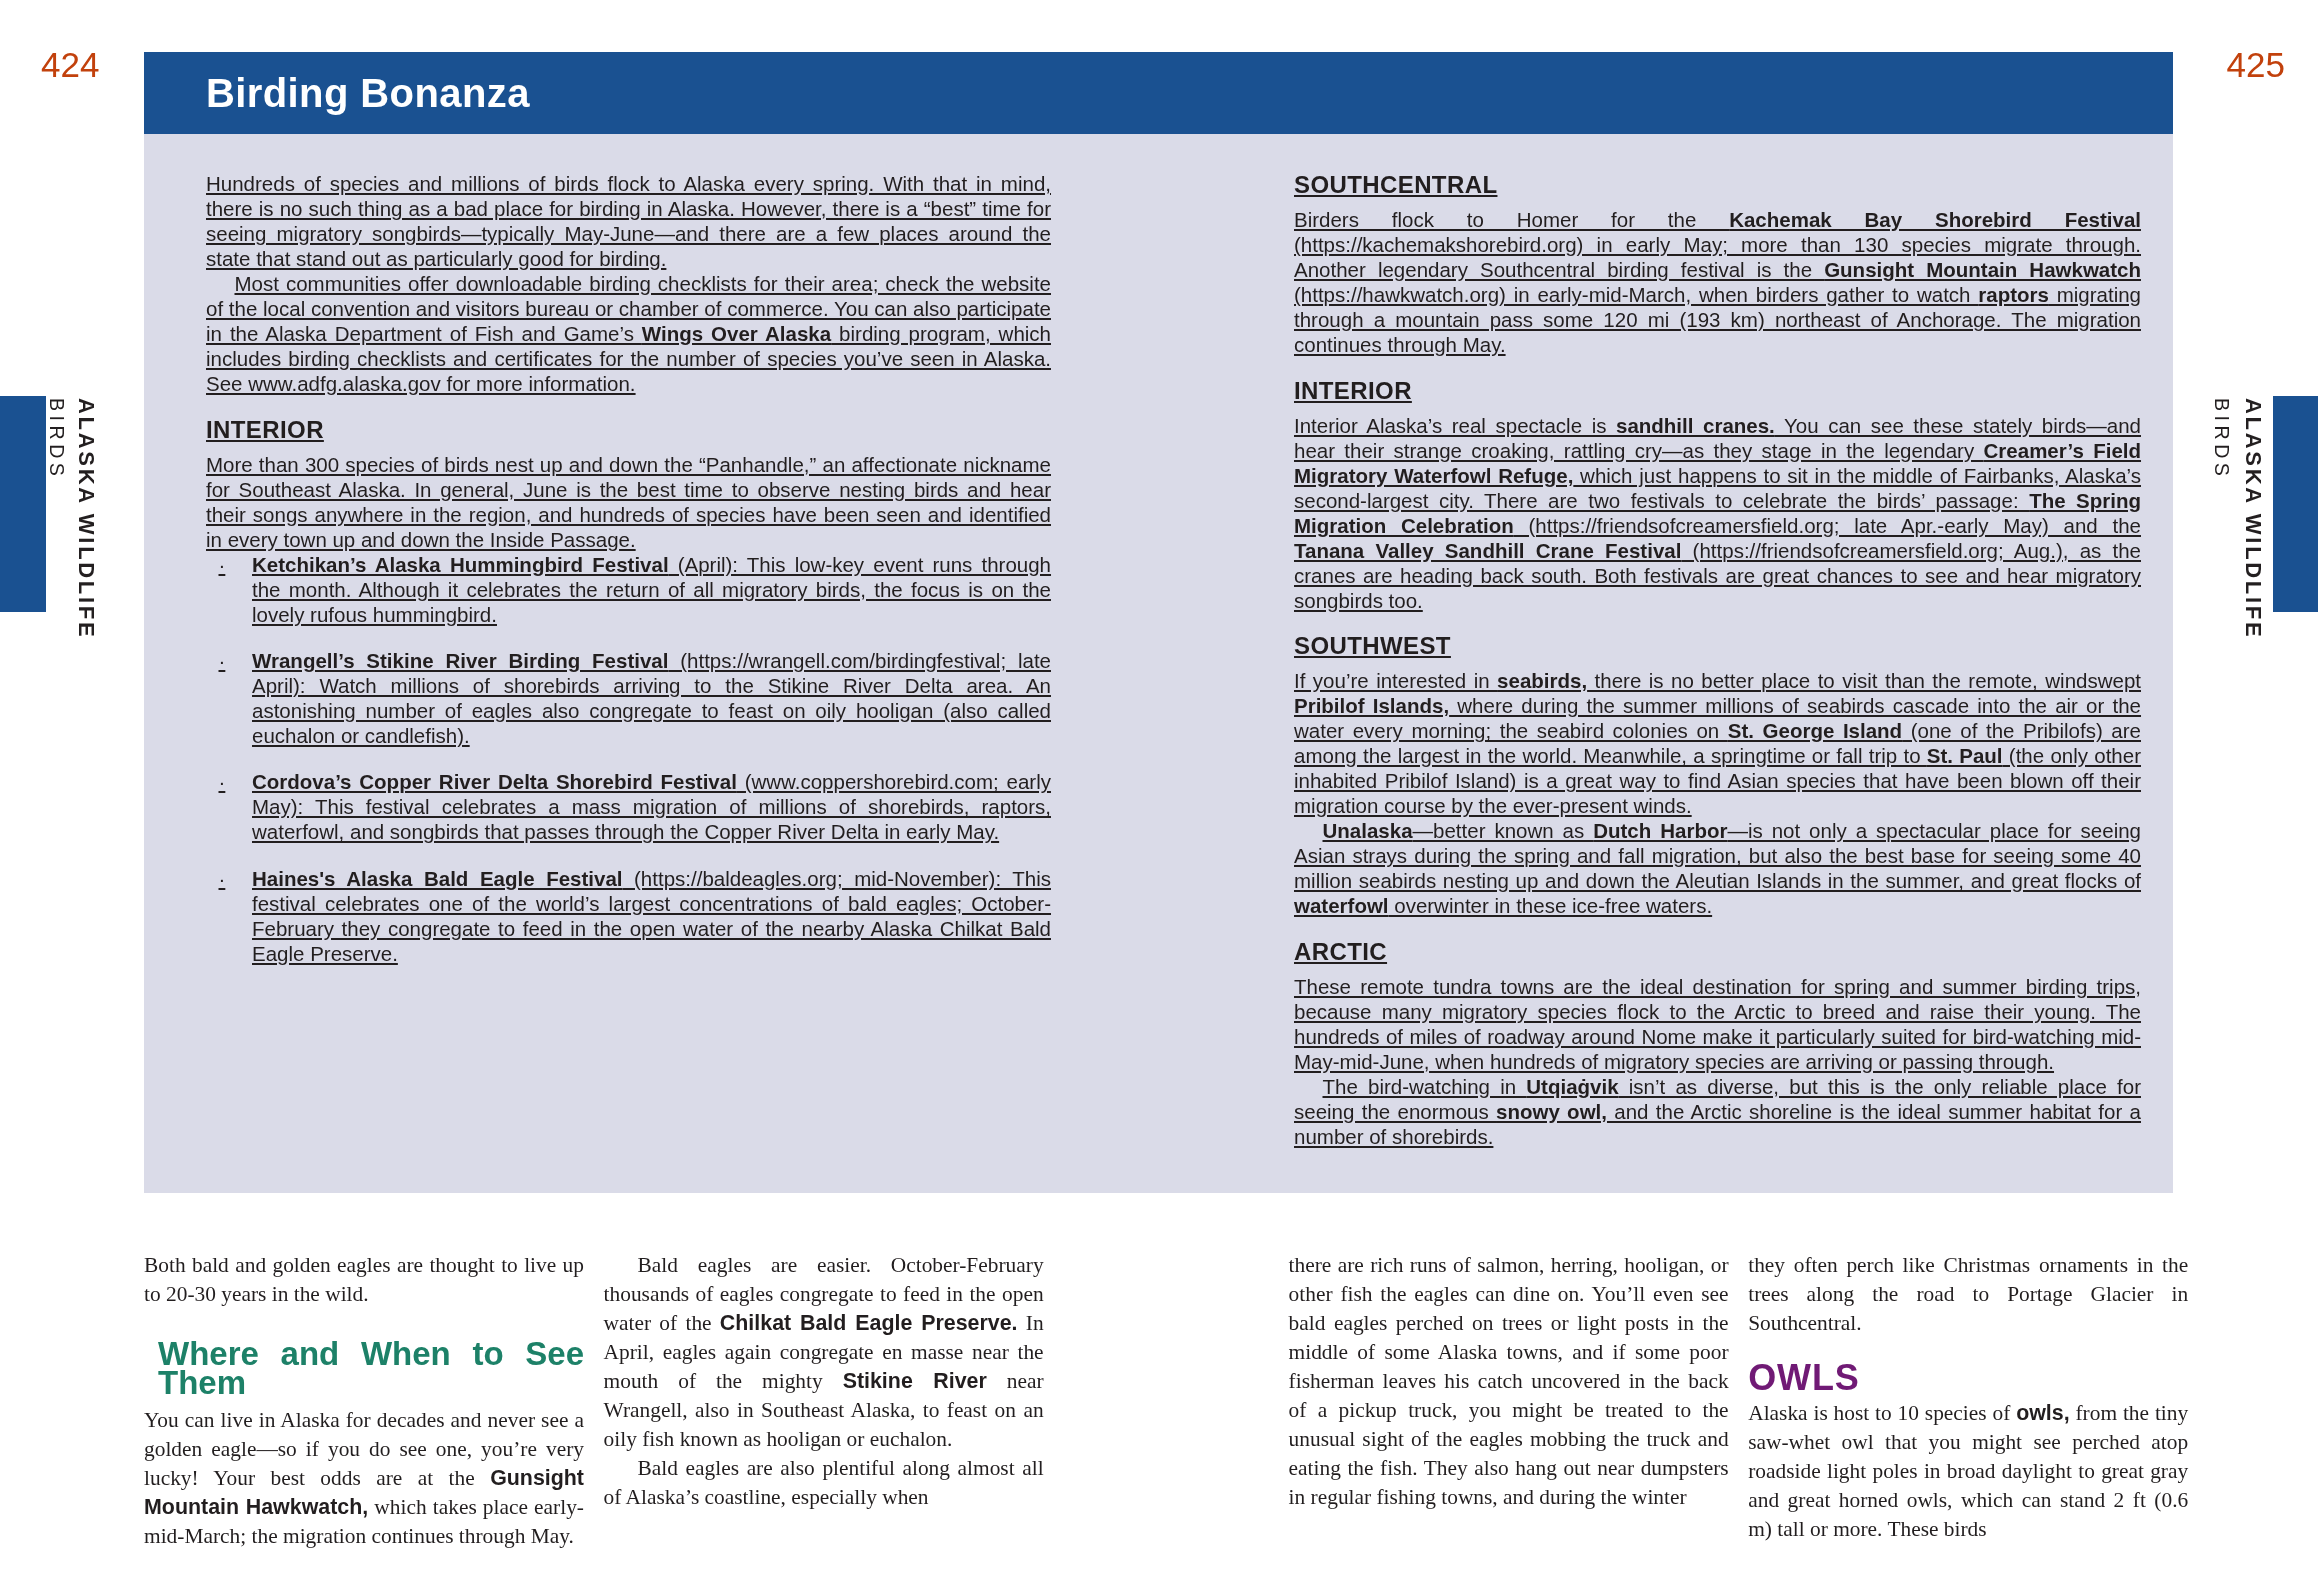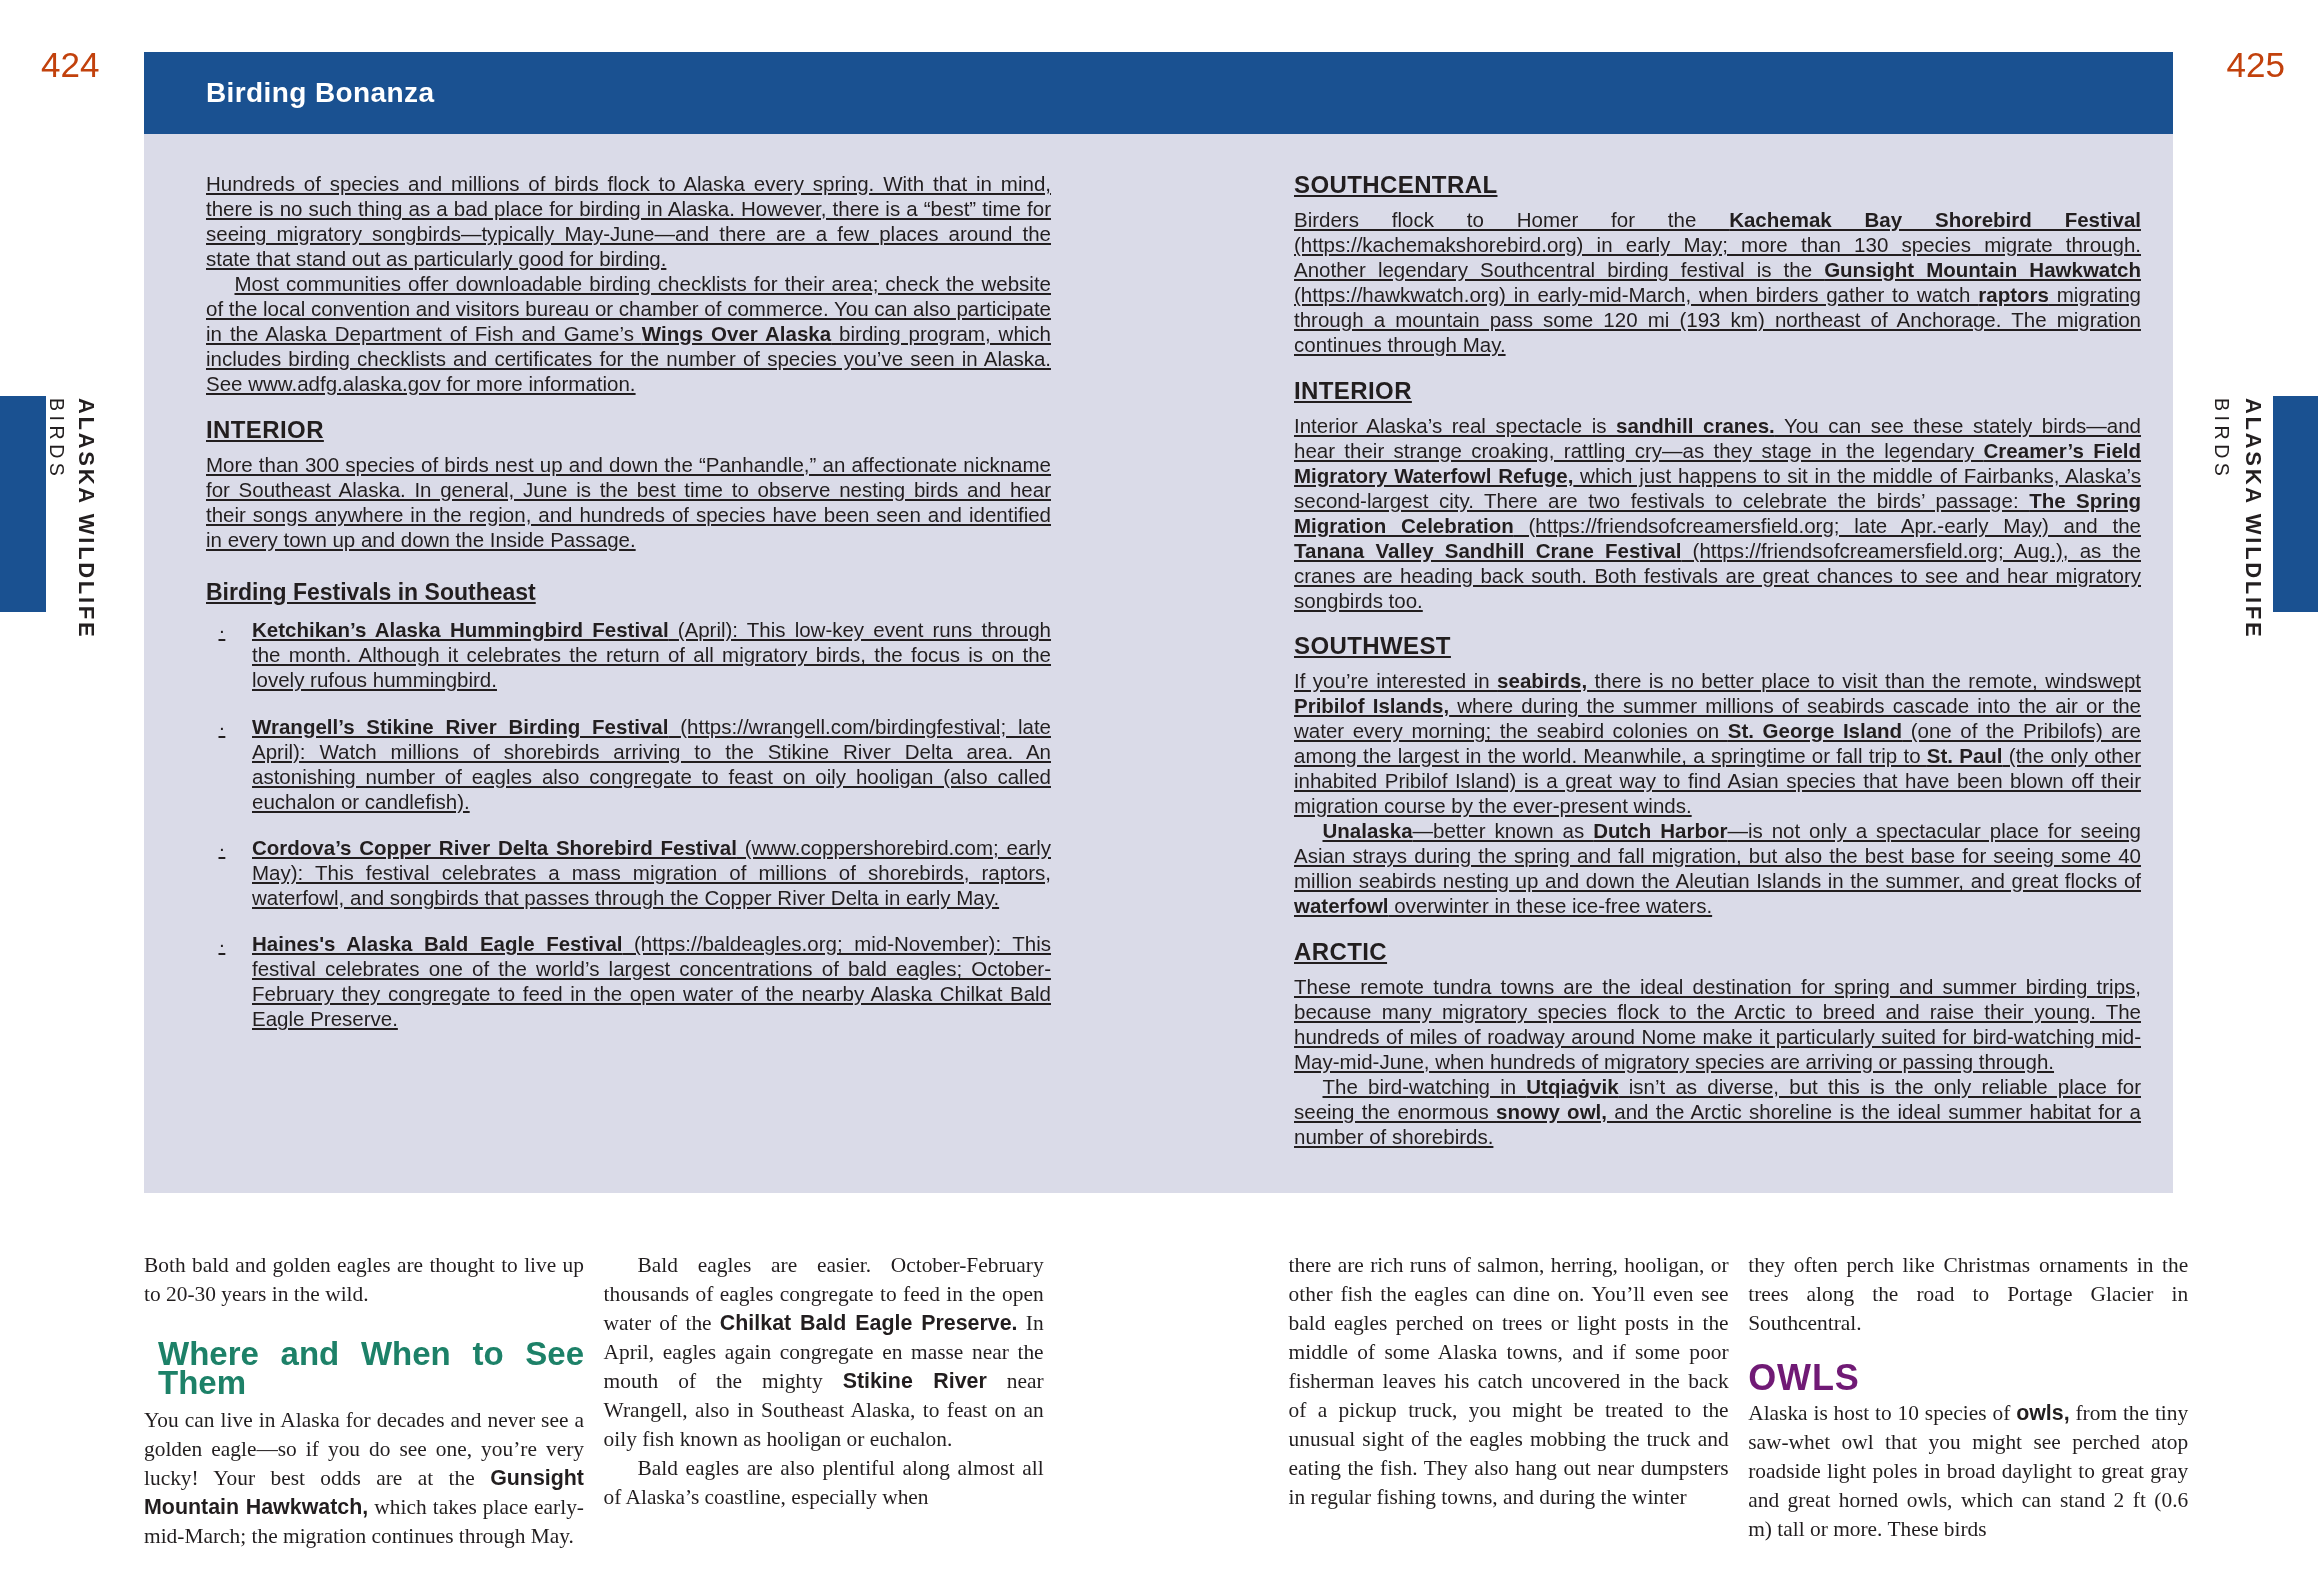--- a/index.html
+++ b/index.html
@@ -22,21 +22,21 @@
   .vl-chapter-left{left:73px;}
   .vl-section-left{left:45px;}
   .vl-chapter-right{left:2240px;}
   .vl-section-right{left:2210px;}
 
   
   .band{
     position:absolute;left:144px;top:52px;width:2029px;height:82px;
     background:#1a5191;display:flex;align-items:center;
   }
-  .band .title{color:#ffffff;font-size:28px;font-weight:bold;padding-left:62px;letter-spacing:0.4px;}
+  .band .title{color:#ffffff;font-size:40px;font-weight:bold;padding-left:62px;letter-spacing:0.4px;}
 
   
   .box{
     position:absolute;left:144px;top:134px;width:2029px;height:1059px;
     background:#dadbe8;box-sizing:border-box;
     padding:37px 30px 0 62px;
     display:flex;
     text-decoration:underline;
   }
   .box-col{width:845px;}
@@ -88,21 +88,20 @@
   <div class="band">
     <div class="title">Birding Bonanza</div>
   </div>
 
   <div class="box">
     <div class="box-col">
         <div class="p"><span>Hundreds of species and millions of birds flock to Alaska every spring. With that in mind, there is no such thing as a bad place for birding in Alaska. However, there is a “best” time for seeing migratory songbirds—typically May-June—and there are a few places around the state that stand out as particularly good for birding.</span></div>
         <div class="p indent"><span>Most communities offer downloadable birding checklists for their area; check the website of the local convention and visitors bureau or chamber of commerce. You can also participate in the Alaska Department of Fish and Game’s </span><span class="b">Wings Over Alaska</span><span> birding program, which includes birding checklists and certificates for the number of species you’ve seen in Alaska. See www.adfg.alaska.gov for more information.</span></div>
         <div class="h2">INTERIOR</div>
         <div class="p"><span>More than 300 species of birds nest up and down the “Panhandle,” an affectionate nickname for Southeast Alaska. In general, June is the best time to observe nesting birds and hear their songs anywhere in the region, and hundreds of species have been seen and identified in every town up and down the Inside Passage.</span></div>
-        <div class="h3">Birding Festivals in Southeast</div>
         <div class="bullet">
           <span class="marker">·</span>
           <div class="bullet-body"><span class="b">Ketchikan’s Alaska Hummingbird Festival</span><span> (April): This low-key event runs through the month. Although it celebrates the return of all migratory birds, the focus is on the lovely rufous hummingbird.</span></div>
         </div>
         <div class="bullet">
           <span class="marker">·</span>
           <div class="bullet-body"><span class="b">Wrangell’s Stikine River Birding Festival</span><span> (https://wrangell.com/birdingfestival; late April): Watch millions of shorebirds arriving to the Stikine River Delta area. An astonishing number of eagles also congregate to feast on oily hooligan (also called euchalon or candlefish).</span></div>
         </div>
         <div class="bullet">
           <span class="marker">·</span>

